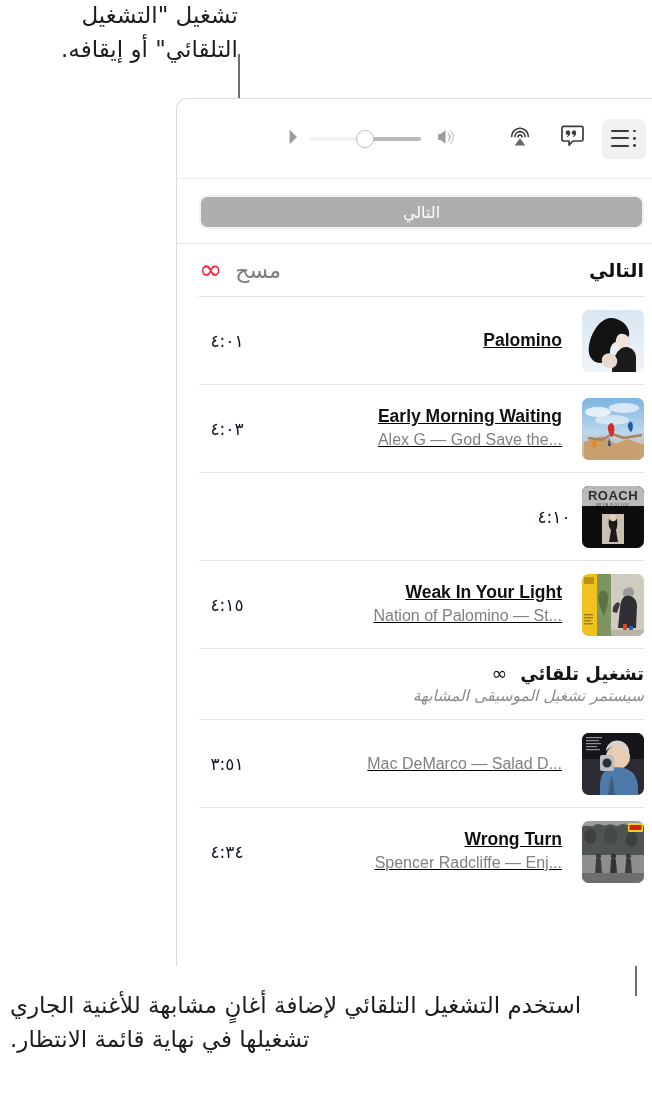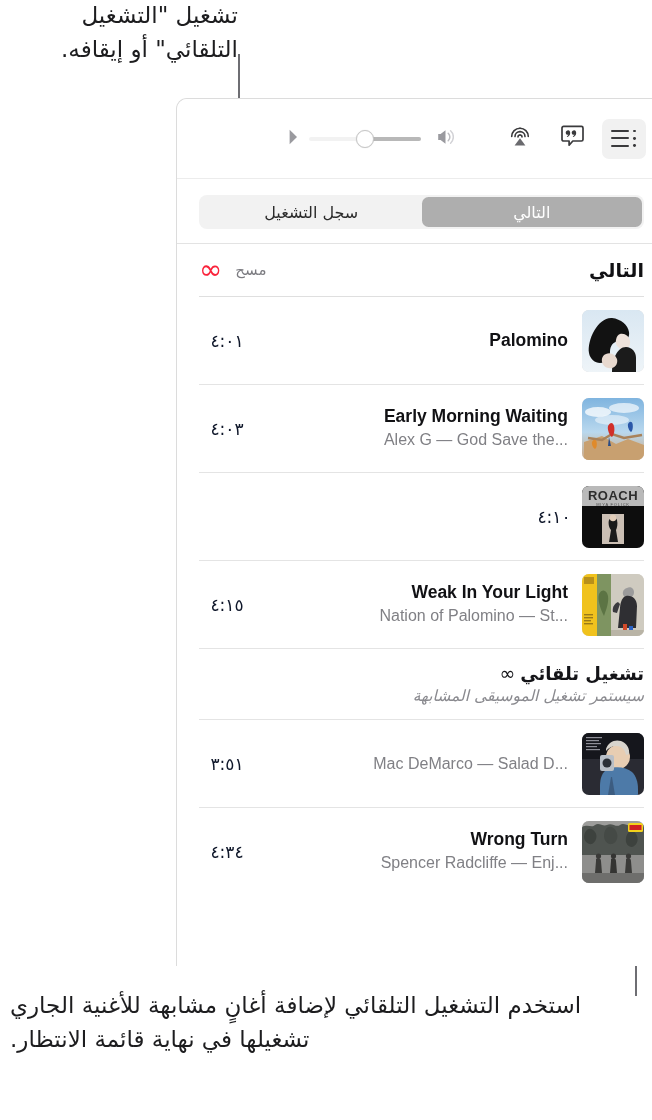--- a/index.html
+++ b/index.html
@@ -202,21 +202,21 @@
     color: #111114;
     font-family: "DejaVu Sans", "Liberation Sans", sans-serif;
   }
   #queue-header-right {
     display: flex;
     flex-direction: row;
     align-items: center;
     gap: 14px;
   }
   #clear-label {
-    font-size: 15px;
+    font-size: 22px;
     color: #7b7b80;
     font-family: "DejaVu Sans", "Liberation Sans", sans-serif;
   }
   #infinity-toggle {
     font-size: 28px;
     line-height: 1;
     color: #fa233b;
     font-weight: 400;
     letter-spacing: -1px;
     font-family: "DejaVu Sans", sans-serif;
@@ -243,23 +243,24 @@
     flex: none;
     overflow: hidden;
     position: relative;
     background: #d8d8d8;
   }
   .art svg { display: block; width: 62px; height: 62px; }
 
   .track-meta {
     flex: 1 1 auto;
     min-width: 0;
-    padding: 0 14px 0 8px;
+    padding: 0 20px 0 8px;
     text-align: right;
     overflow: hidden;
+    text-decoration: underline;
   }
   .track-title {
     font-size: 17.5px;
     font-weight: 700;
     color: #111114;
     direction: ltr;
     text-align: right;
     white-space: nowrap;
     overflow: hidden;
     text-overflow: clip;
@@ -295,20 +296,21 @@
     flex-direction: row;
     align-items: center;
     justify-content: flex-start;
     gap: 5px;
   }
   #autoplay-title {
     font-size: 18px;
     font-weight: 700;
     color: #141418;
     font-family: "DejaVu Sans", "Liberation Sans", sans-serif;
+    margin-left: 8px;
   }
   #autoplay-infinity {
     font-size: 19px;
     color: #141418;
     line-height: 1;
     font-family: "DejaVu Sans", sans-serif;
   }
   #autoplay-sub {
     font-size: 15.5px;
     color: #8a8a8f;
@@ -381,21 +383,20 @@
         <svg width="14" height="18" viewBox="0 0 14 18" aria-hidden="true">
           <path d="M3.6 1.8v14.4L11 9z" fill="#9a9a9f"></path>
         </svg>
       </span>
     </div>
   </div>
 
   <div id="tabs-wrap">
     <div id="segmented">
       <div class="seg selected">التالي</div>
-      <div class="seg">سجل التشغيل</div>
     </div>
   </div>
 
   <div id="queue-header">
     <div id="queue-title">التالي</div>
     <div id="queue-header-right">
       <span id="clear-label">مسح</span>
       <span id="infinity-toggle">∞</span>
     </div>
   </div>

